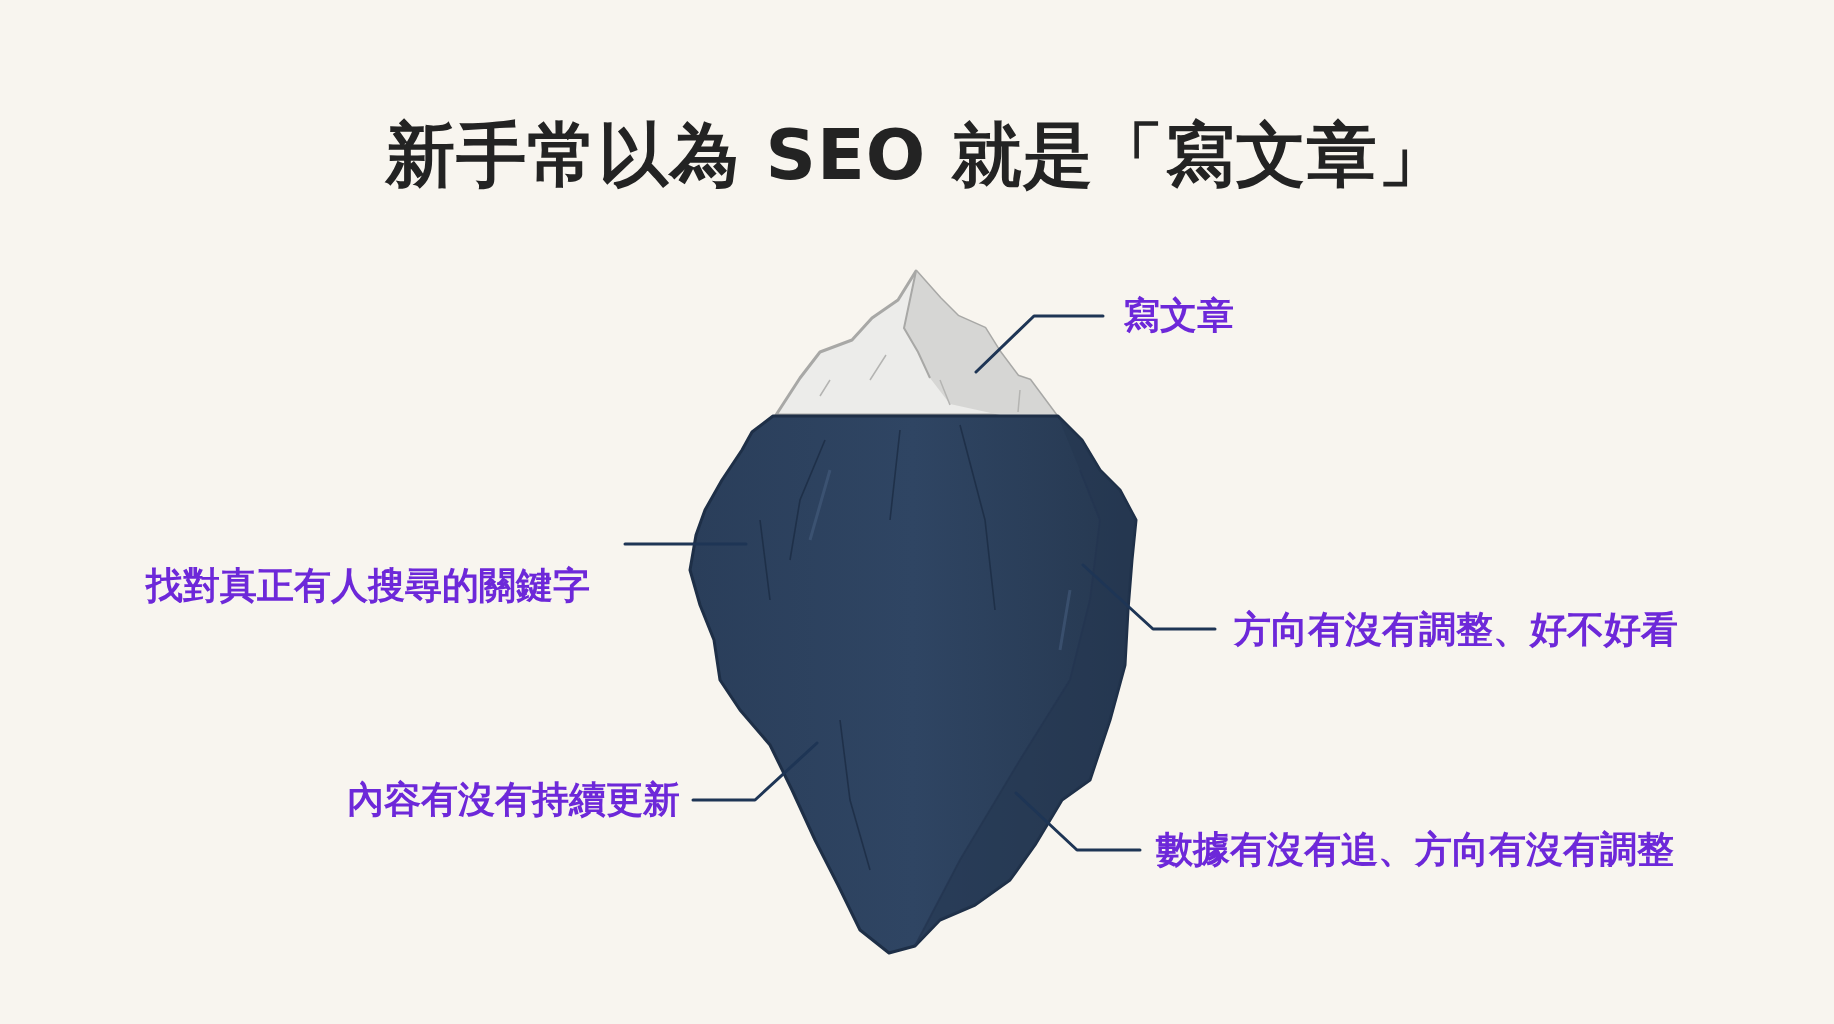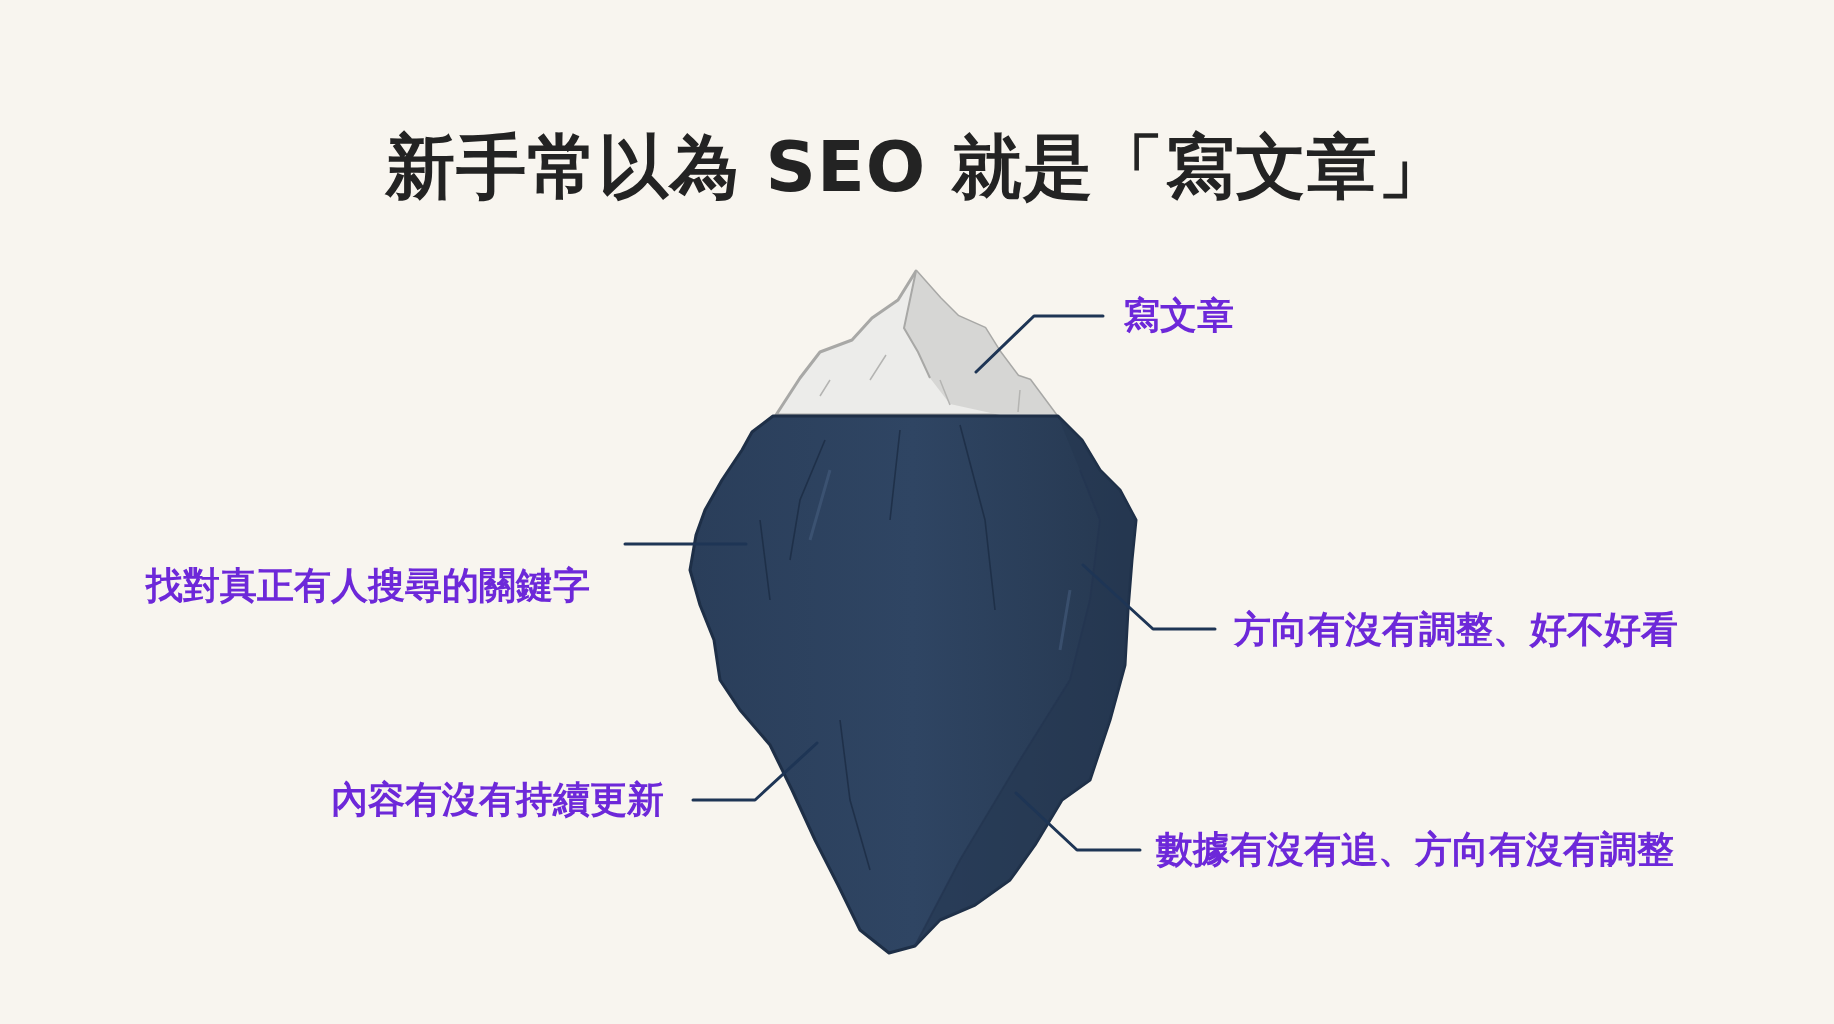--- a/index.html
+++ b/index.html
@@ -3,21 +3,21 @@
 <meta charset="utf-8">
 <style>
   html, body { margin: 0; padding: 0; }
   body {
     width: 1834px; height: 1024px; overflow: hidden;
     background: #f8f5ef;
     font-family: "DejaVu Sans", "Liberation Sans", sans-serif;
     position: relative;
   }
   .title {
-    position: absolute; left: 0; width: 1834px; top: 124px;
+    position: absolute; left: 0; width: 1834px; top: 112px;
     text-align: center; font-size: 70px; font-weight: 700;
     color: #232323; letter-spacing: 1px; line-height: 86px;
   }
   svg.diagram { position: absolute; left: 0; top: 0; }
   .label {
     position: absolute; font-size: 37px; font-weight: 700; color: #6d28d9;
     line-height: 44px; white-space: nowrap; transform: translateY(-50%);
   }
 </style>
 </head>
@@ -62,14 +62,14 @@
     <path d="M625,544 L746,544"></path>
     <path d="M1083,565 L1153,629 L1215,629"></path>
     <path d="M693,800 L755,800 L817,743"></path>
     <path d="M1016,793 L1077,850 L1140,850"></path>
   </g>
 </svg>
 
 <div class="label" style="left:1123px; top:316px;">寫文章</div>
 <div class="label" style="left:146px; top:544px;margin-top:42px;">找對真正有人搜尋的關鍵字</div>
 <div class="label" style="left:1234px; top:630px;">方向有沒有調整、好不好看</div>
-<div class="label" style="left:331px; top:800px;">內容有沒有持續更新</div>
+<div class="label" style="left:347px; top:800px;">內容有沒有持續更新</div>
 <div class="label" style="left:1156px; top:850px;">數據有沒有追、方向有沒有調整</div>
 
 </body></html>

